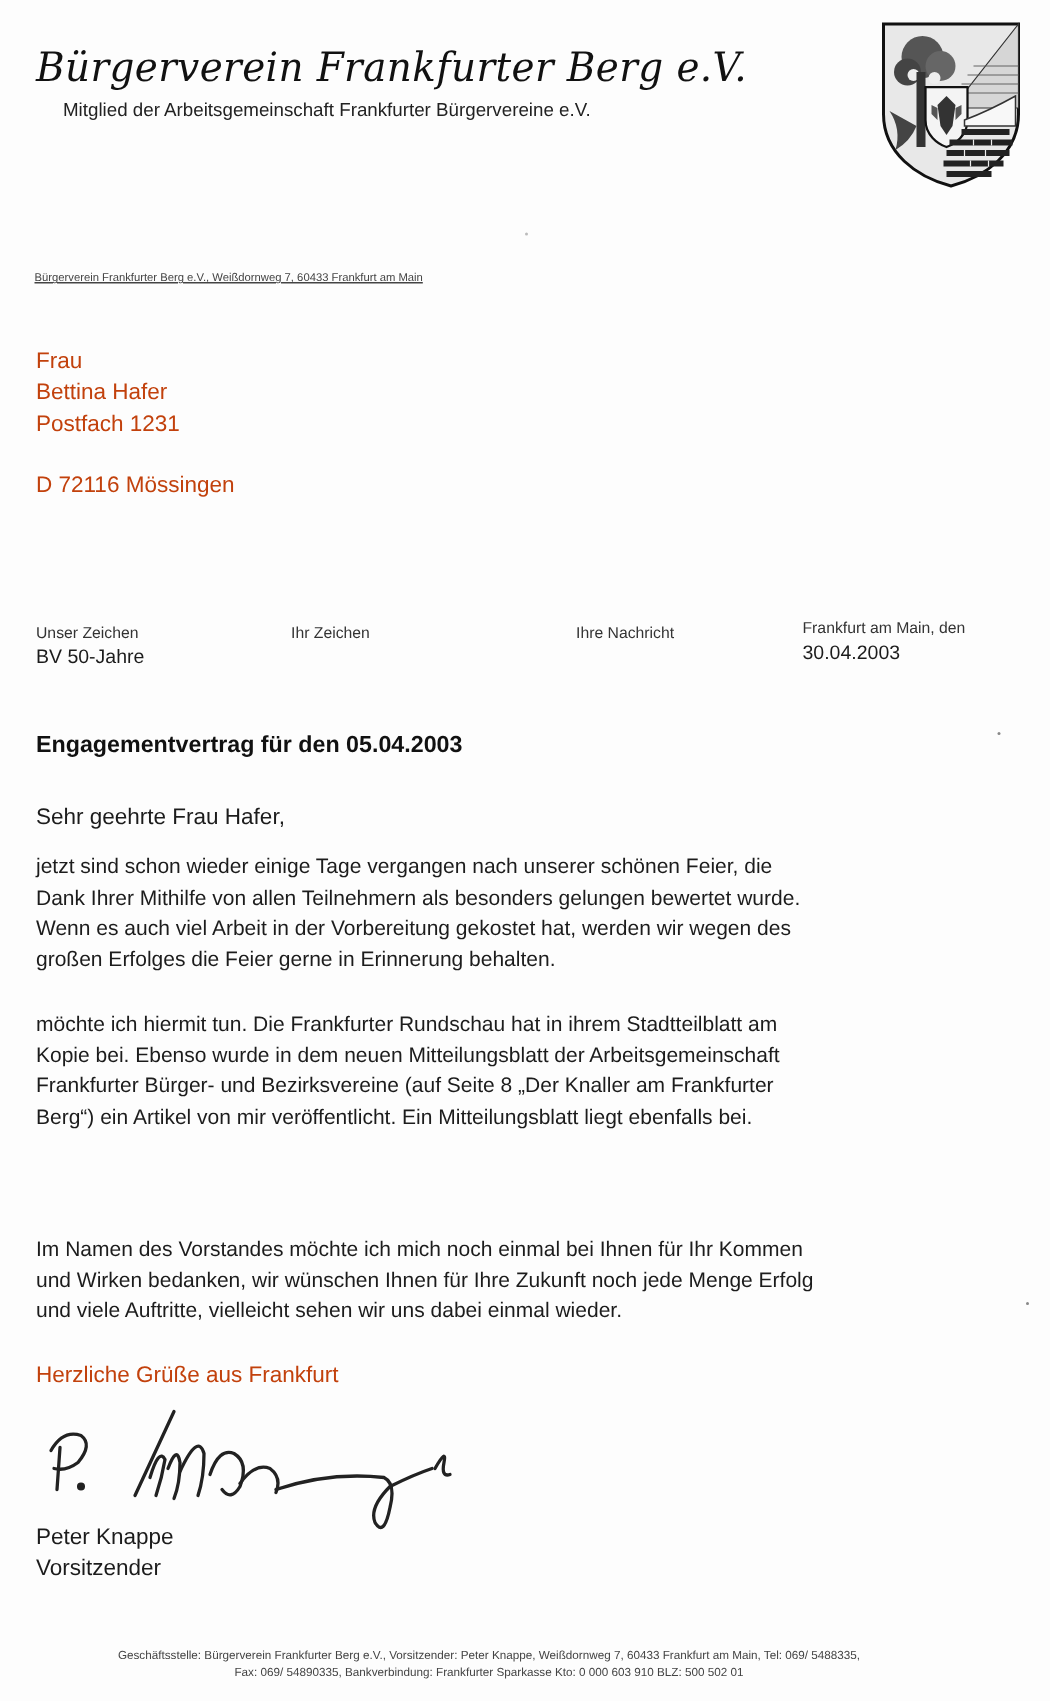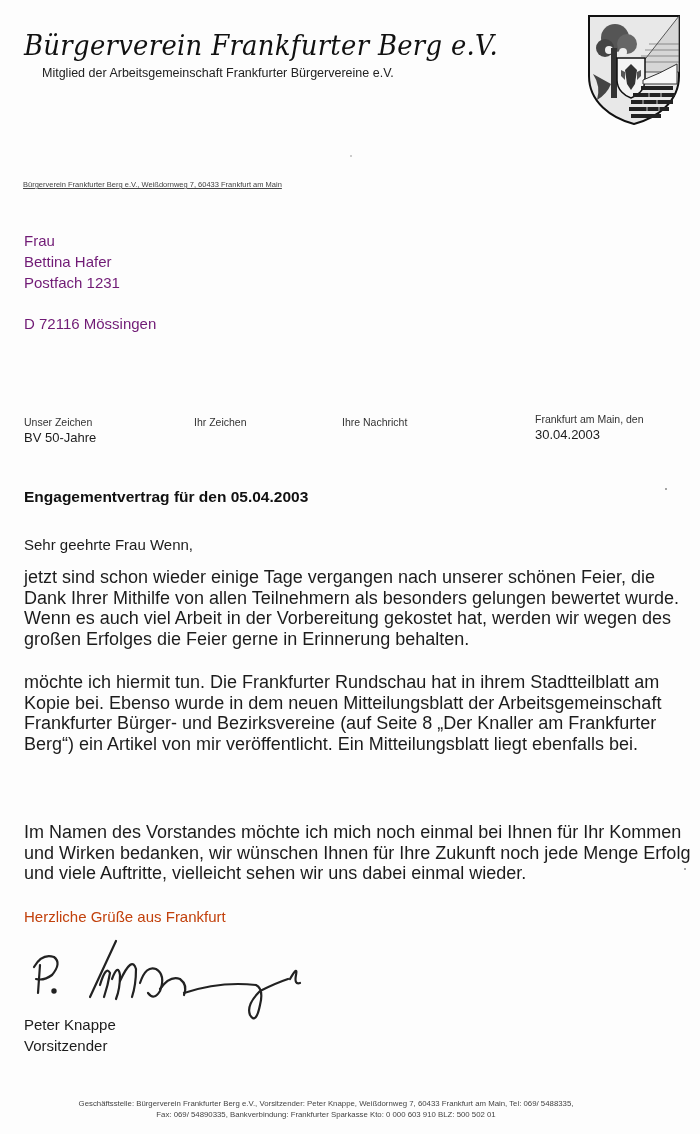--- a/index.html
+++ b/index.html
@@ -13,29 +13,29 @@
       left: 24px; top: 30px; font-size: 27px; letter-spacing: 0.3px;
       font-family: "DejaVu Serif", "Liberation Serif", serif; font-style: italic; color: #111;
       transform: scaleX(0.96); transform-origin: left top;
     }
     .org-sub { left: 42px; top: 66px; font-size: 12.5px; color: #222; }
     .crest { left: 587px; top: 14px; width: 94px; height: 112px; }
     .sender-line {
       left: 23px; top: 180px; font-size: 7.5px; color: #444;
       text-decoration: underline;
     }
-    .address { left: 24px; top: 230px; font-size: 15px; line-height: 21px; color: #701a75; }
+    .address { left: 24px; top: 230px; font-size: 15px; line-height: 21px; color: #c2410c; }
     .address .city { margin-top: 20px; }
     .ref-label { font-size: 10.5px; color: #333; }
     .ref-value { font-size: 13px; color: #1c1c1c; margin-top: 2px; }
     .ref-col { position: absolute; top: 416px; }
     .subject { left: 24px; top: 468px; font-size: 15.5px; font-weight: bold; color: #111; margin-top: 20px; }
     .salutation { left: 24px; top: 536px; font-size: 15px; color: #1c1c1c; }
     .para {
-      position: absolute; left: 24px; width: 670px; font-size: 18px; line-height: 20.5px;
+      position: absolute; left: 24px; width: 670px; font-size: 14px; line-height: 20.5px;
       color: #1c1c1c; white-space: normal;
     }
     .para span { display: block; white-space: nowrap; }
     .closing { left: 24px; top: 908px; font-size: 15px; color: #c2410c; }
     .signature { left: 20px; top: 935px; width: 300px; height: 95px; }
     .signer { left: 24px; top: 1014px; font-size: 15px; line-height: 21px; color: #1c1c1c; }
     .footer {
       left: 0; top: 1098px; width: 652px; text-align: center;
       font-size: 7.8px; line-height: 11px; color: #444; white-space: normal;
     }
@@ -101,31 +101,31 @@
   <div class="city">D 72116 Mössingen</div>
 </div>
 
 <div class="ref-col" style="left:24px;">
   <div class="ref-label">Unser Zeichen</div>
   <div class="ref-value">BV 50-Jahre</div>
 </div>
 <div class="ref-col" style="left:194px;">
   <div class="ref-label">Ihr Zeichen</div>
 </div>
-<div class="ref-col" style="left:342px;">
+<div class="ref-col" style="left:384px;">
   <div class="ref-label">Ihre Nachricht</div>
 </div>
 <div class="ref-col" style="left:535px; top:413px;">
   <div class="ref-label">Frankfurt am Main, den</div>
   <div class="ref-value">30.04.2003</div>
 </div>
 
 <div class="abs subject">Engagementvertrag für den 05.04.2003</div>
 
-<div class="abs salutation">Sehr geehrte Frau Wenn,</div>
+<div class="abs salutation">Sehr geehrte Frau Hafer,</div>
 
 <div class="para" style="top:567px;">
   <span>jetzt sind schon wieder einige Tage vergangen nach unserer schönen Feier, die</span>
   <span>Dank Ihrer Mithilfe von allen Teilnehmern als besonders gelungen bewertet wurde.</span>
   <span>Wenn es auch viel Arbeit in der Vorbereitung gekostet hat, werden wir wegen des</span>
   <span>großen Erfolges die Feier gerne in Erinnerung behalten.</span>
 </div>
 
 <div class="para" style="top:672px;">
   <span>möchte ich hiermit tun. Die Frankfurter Rundschau hat in ihrem Stadtteilblatt am</span>

